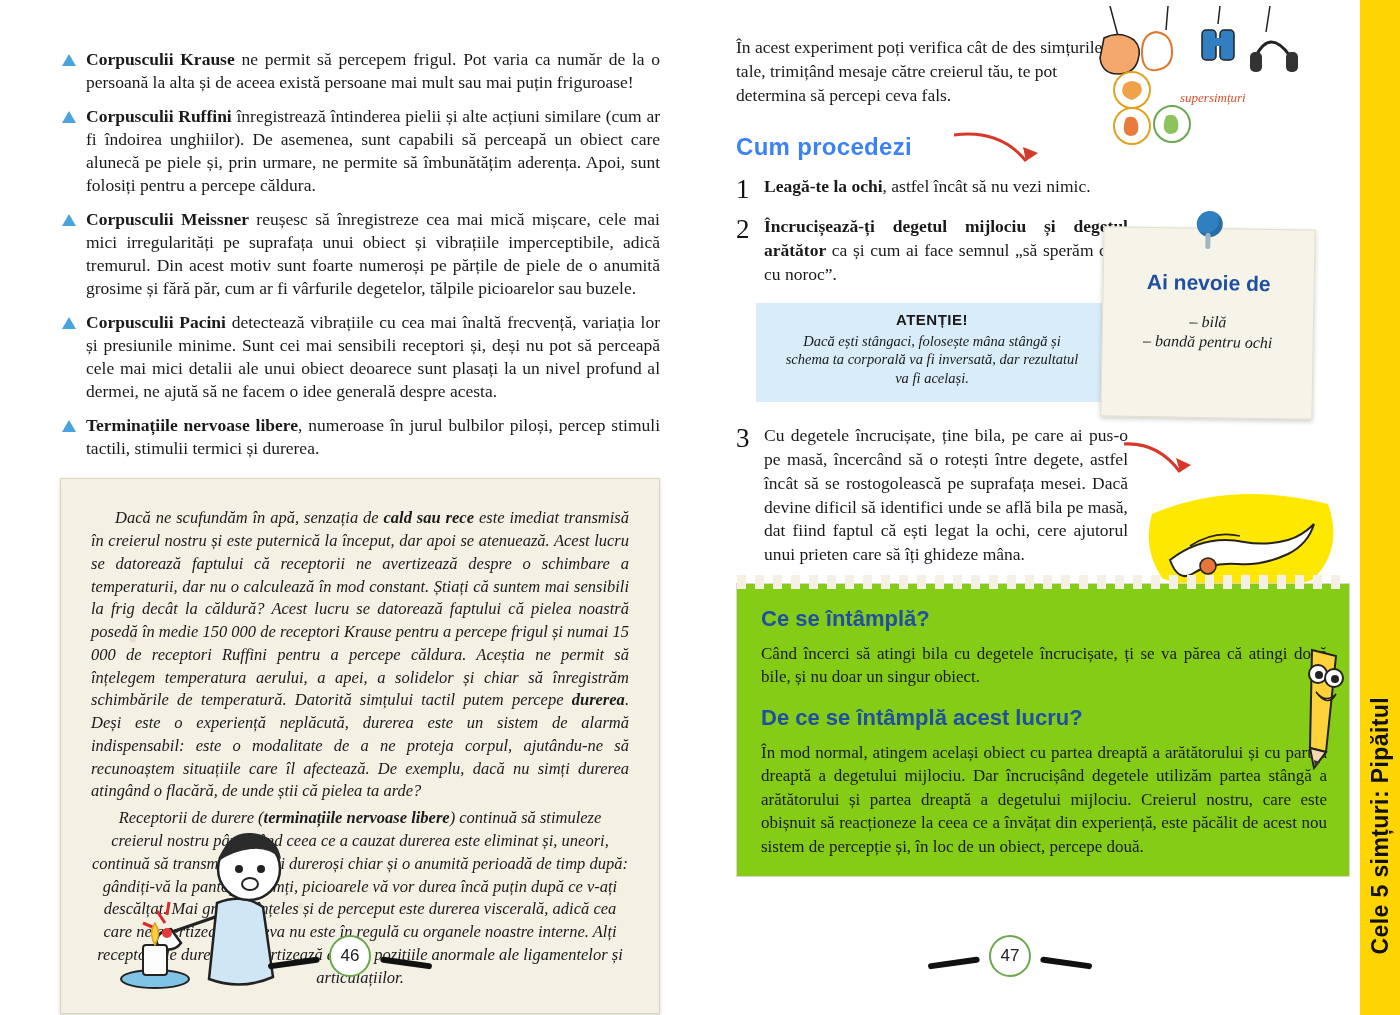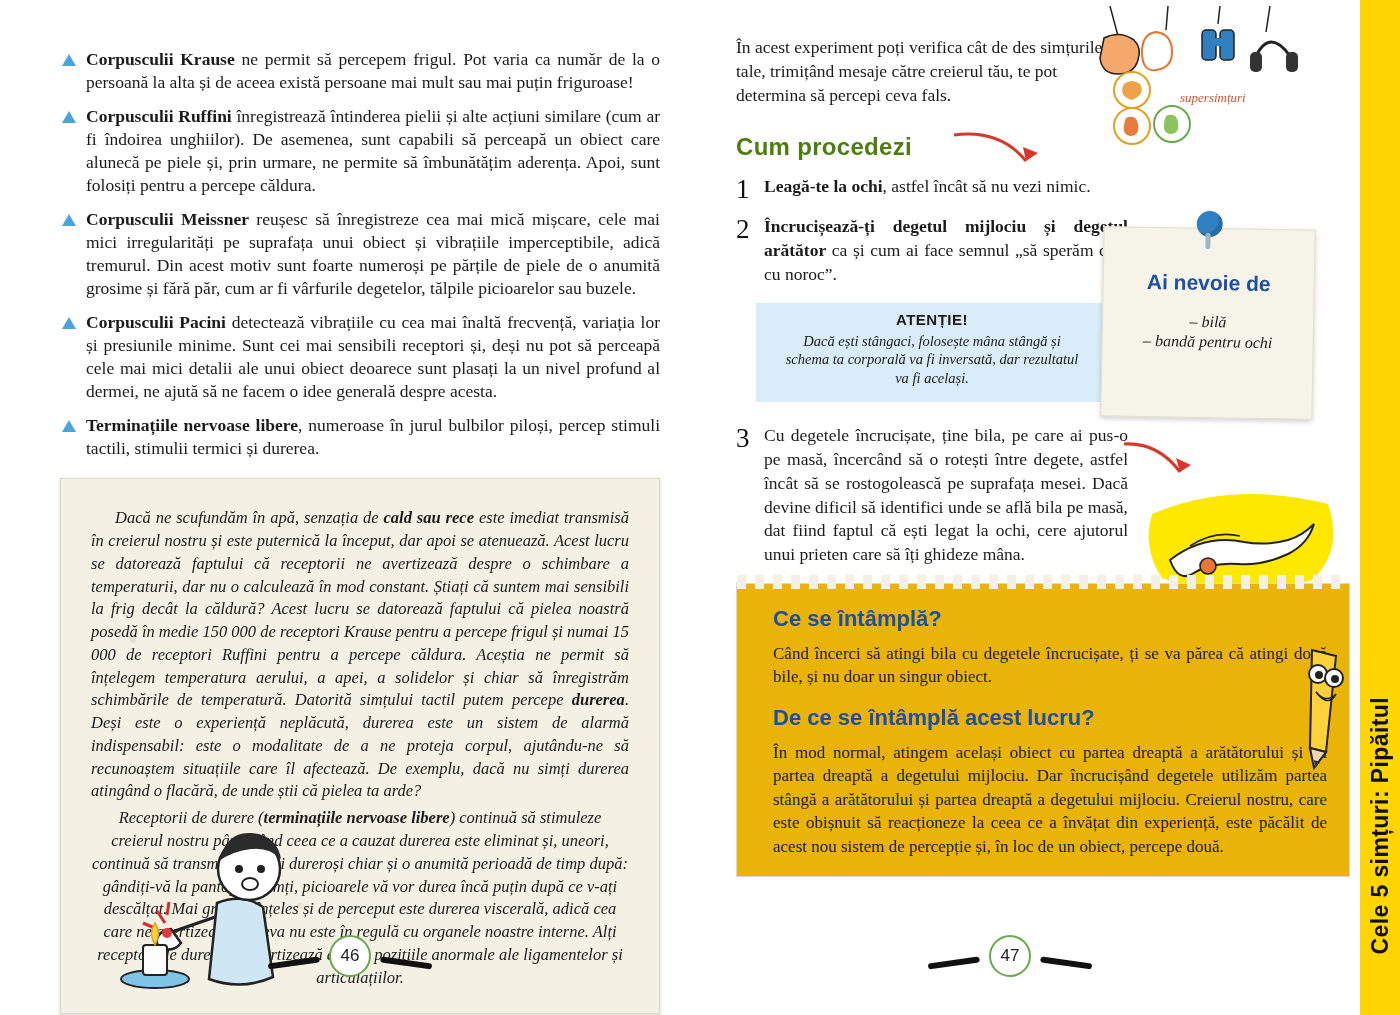--- a/index.html
+++ b/index.html
@@ -101,21 +101,21 @@
   .folio .stroke-r { transform:rotate(8deg) translateY(6px); margin-left:6px; }
 
   
   .head-title {
     font-family:"Liberation Serif", serif;
     font-size:46px; font-weight:bold; letter-spacing:.5px; margin:0 0 14px 0;
   }
   .intro { font-size:17.5px; line-height:1.36; width:390px; margin:0 0 26px 0; }
   .sub-head {
     font-family:"Liberation Sans", sans-serif;
-    font-weight:bold; font-size:24px; color:#4d7c0f; letter-spacing:.3px;
+    font-weight:bold; font-size:24px; color:#3b82f6; letter-spacing:.3px;
     margin:0 12px 14px 0; display:inline-block;
   }
   .step { position:relative; padding-left:28px; margin:0 0 16px 0;
           font-size:17.5px; line-height:1.36; width:392px; text-align:justify; }
   .step .num {
     position:absolute; left:0; top:-4px;
     font-size:27px; font-family:"Liberation Serif",serif; color:#111;
   }
   .step b { font-weight:bold; }
 
@@ -145,21 +145,21 @@
     position:absolute; left:50%; top:-18px; transform:translateX(-50%);
     width:26px;height:26px;border-radius:50%;background:#2f7fc1;
     box-shadow:inset -4px -4px 0 rgba(0,0,0,.15);
   }
   .pin:after{ content:""; position:absolute; left:9px; top:22px; width:5px;height:16px;
     background:#9fb6c4; border-radius:2px; }
 
   
   .torn-box {
     position:relative; margin-top:14px; width:614px;
-    background:#eab308; border:1px solid #ded8c2; padding:22px 22px 18px 36px;
+    background:#84cc16; border:1px solid #ded8c2; padding:22px 22px 18px 24px;
   }
   .torn-top {
     position:absolute; left:0; right:0; top:-9px; height:14px;
     background:
       repeating-linear-gradient(90deg, #f4f1e4 0 9px, transparent 9px 18px);
   }
   .torn-box h3 {
     margin:0 0 10px; font-family:"Liberation Sans",sans-serif;
     font-size:22px; font-weight:bold; color:#1f4fa3;
   }

